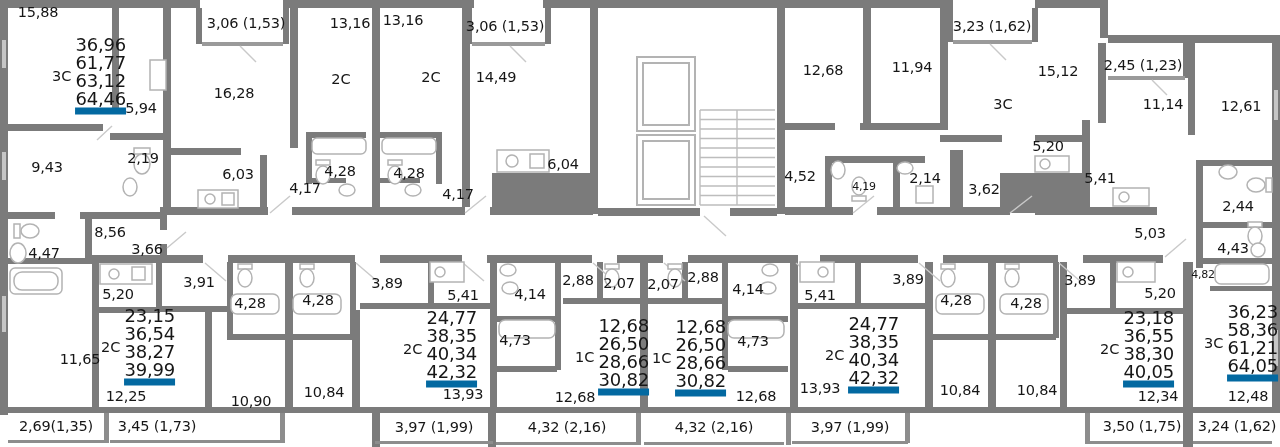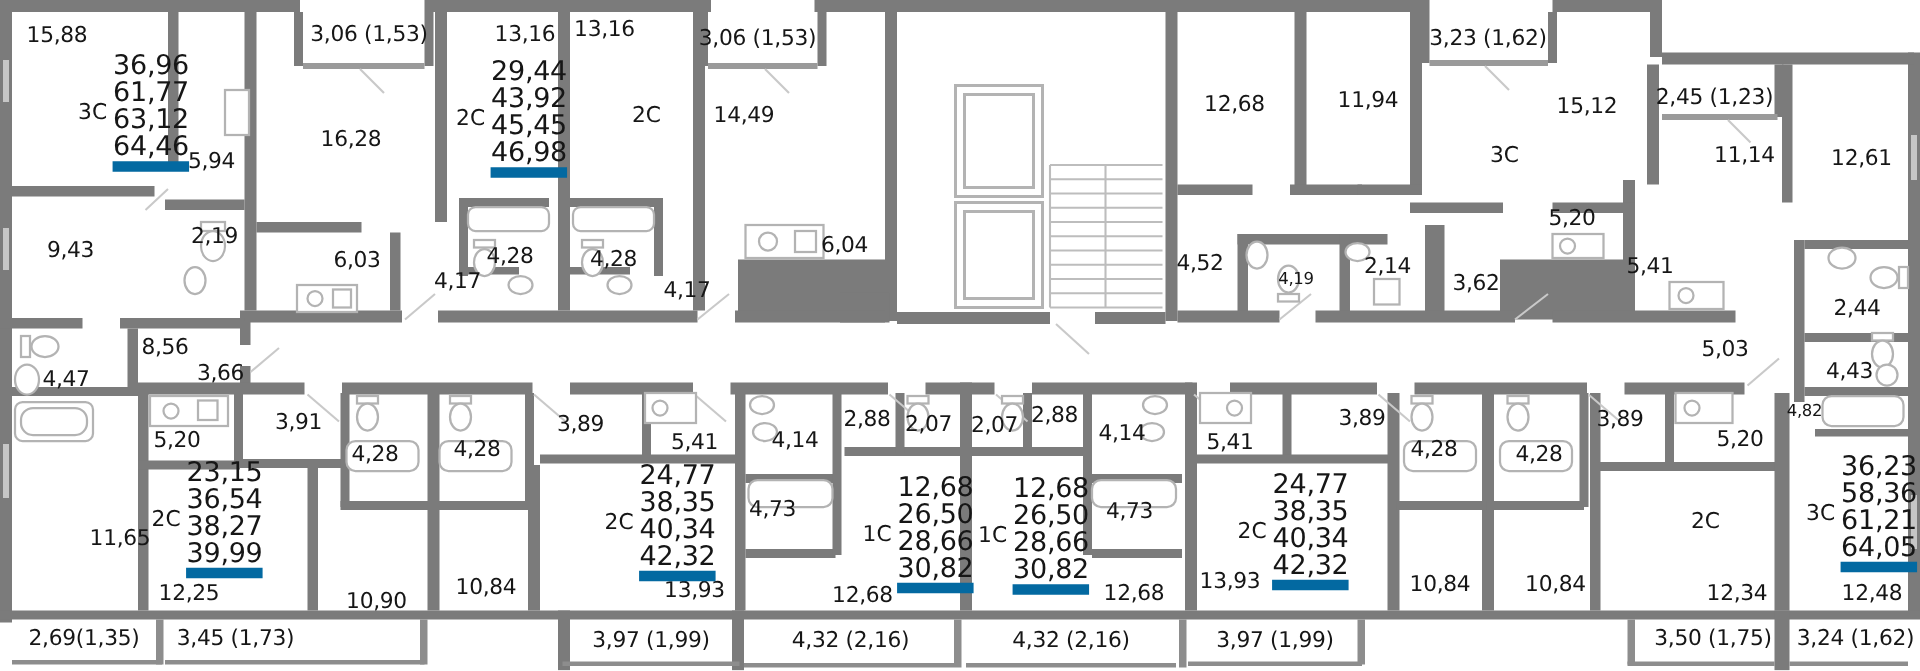--- a/index.html
+++ b/index.html
@@ -304,21 +304,21 @@
         <rect x="1035" y="156" width="34" height="16"></rect>
           <circle cx="1045" cy="164" r="5"></circle>
         <rect x="1113" y="188" width="36" height="18"></rect>
           <circle cx="1124" cy="197" r="5"></circle>
         <rect x="916" y="186" width="17" height="17"></rect>
         <rect x="150" y="60" width="16" height="30"></rect>
       </g>
     </g>
   </svg>
   <div id="labels">
-      <span class="lbl" style="left: 38px; top: 24px;">15,88</span>
+      <span class="lbl" style="left: 38px; top: 12px;">15,88</span>
       <span class="lbl" style="left: 350px; top: 23px;">13,16</span>
       <span class="lbl" style="left: 403px; top: 20px;">13,16</span>
       <span class="lbl" style="left: 234px; top: 93px;">16,28</span>
       <span class="lbl" style="left: 496px; top: 77px;">14,49</span>
       <span class="lbl" style="left: 823px; top: 70px;">12,68</span>
       <span class="lbl" style="left: 912px; top: 67px;">11,94</span>
       <span class="lbl" style="left: 1058px; top: 71px;">15,12</span>
       <span class="lbl" style="left: 1163px; top: 104px;">11,14</span>
       <span class="lbl" style="left: 1241px; top: 106px;">12,61</span>
       <span class="lbl" style="left: 141px; top: 108px;">5,94</span>
@@ -391,26 +391,20 @@
         <span class="typ">3С</span>
         <div class="vals">
           <span>36,96</span>
           <span>61,77</span>
           <span>63,12</span>
           <span class="total">64,46</span>
         </div>
       </div>
       <div class="stack" style="left: 341px; top: 79px;">
         <span class="typ">2С</span>
-        <div class="vals">
-          <span>29,44</span>
-          <span>43,92</span>
-          <span>45,45</span>
-          <span class="total">46,98</span>
-        </div>
       </div>
       <div class="stack" style="left: 431px; top: 77px;">
         <span class="typ">2С</span>
       </div>
       <div class="stack" style="left: 1003px; top: 104px;">
         <span class="typ">3С</span>
       </div>
       <div class="stack" style="left: 138px; top: 346px;">
         <span class="typ">2С</span>
         <div class="vals">
@@ -451,20 +445,26 @@
         <span class="typ">2С</span>
         <div class="vals">
           <span>24,77</span>
           <span>38,35</span>
           <span>40,34</span>
           <span class="total">42,32</span>
         </div>
       </div>
       <div class="stack" style="left: 1137px; top: 348px;">
         <span class="typ">2С</span>
+        <div class="vals">
+          <span>23,18</span>
+          <span>36,55</span>
+          <span>38,30</span>
+          <span class="total">40,05</span>
+        </div>
       </div>
       <div class="stack" style="left: 1241px; top: 342px;">
         <span class="typ">3С</span>
         <div class="vals">
           <span>36,23</span>
           <span>58,36</span>
           <span>61,21</span>
           <span class="total">64,05</span>
         </div>
       </div>

